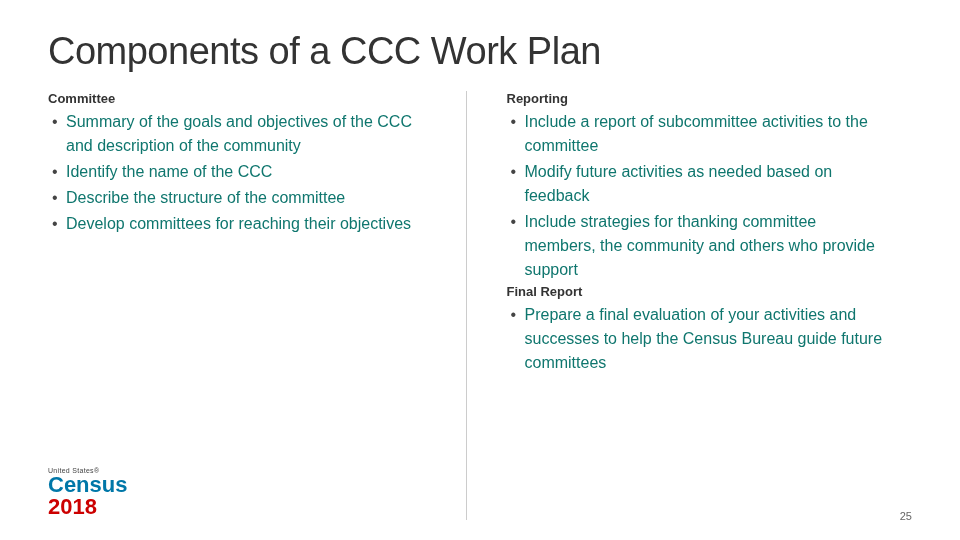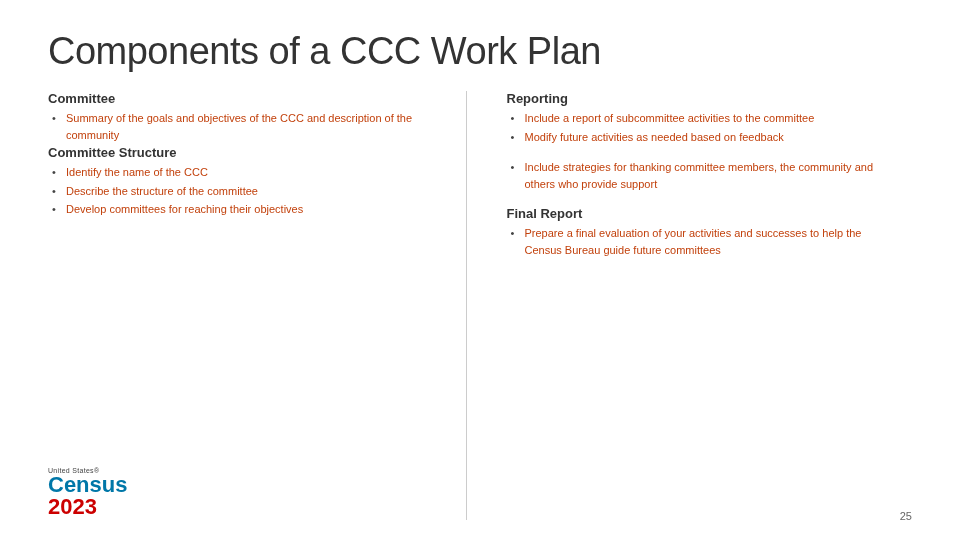--- a/index.html
+++ b/index.html
@@ -33,40 +33,40 @@
     .left-col {
       flex: 1;
       display: flex;
       flex-direction: column;
       gap: 0;
     }
     .right-col {
       flex: 1;
       display: flex;
       flex-direction: column;
-      gap: 12px;
+      gap: 0;
     }
     .section-title {
       font-size: 13px;
       font-weight: 700;
       color: #333333;
       margin-bottom: 4px;
       margin-top: 14px;
     }
     .section-title:first-child {
       margin-top: 0;
     }
     .bullet-list {
       list-style: none;
       padding: 0;
       margin: 0 0 0 4px;
     }
     .bullet-list li {
-      font-size: 11px;
-      color: #c2410c;
+      font-size: 16px;
+      color: #0f766e;
       line-height: 1.5;
       padding-left: 14px;
       position: relative;
       margin-bottom: 2px;
     }
     .bullet-list li::before {
       content: '•';
       position: absolute;
       left: 0;
       top: 0;
@@ -125,21 +125,20 @@
     <div class="left-col">
 
       <div>
         <div class="section-title">Committee</div>
         <ul class="bullet-list">
           <li>Summary of the goals and objectives of the CCC and description of the community</li>
         </ul>
       </div>
 
       <div>
-        <div class="section-title">Committee Structure</div>
         <ul class="bullet-list">
           <li>Identify the name of the CCC</li>
           <li>Describe the structure of the committee</li>
           <li>Develop committees for reaching their objectives</li>
         </ul>
       </div>
 
 
     </div>
 
@@ -169,17 +168,17 @@
       </div>
 
     </div>
   </div>
 </div>
 
 <div class="logo-area">
   <div class="census-logo">
     <span class="logo-top">United States®</span>
     <span class="logo-census">Census</span>
-    <span class="logo-2020">2023</span>
+    <span class="logo-2020">2018</span>
   </div>
 </div>
 
 <div class="page-number">25</div>
 
 </body></html>

